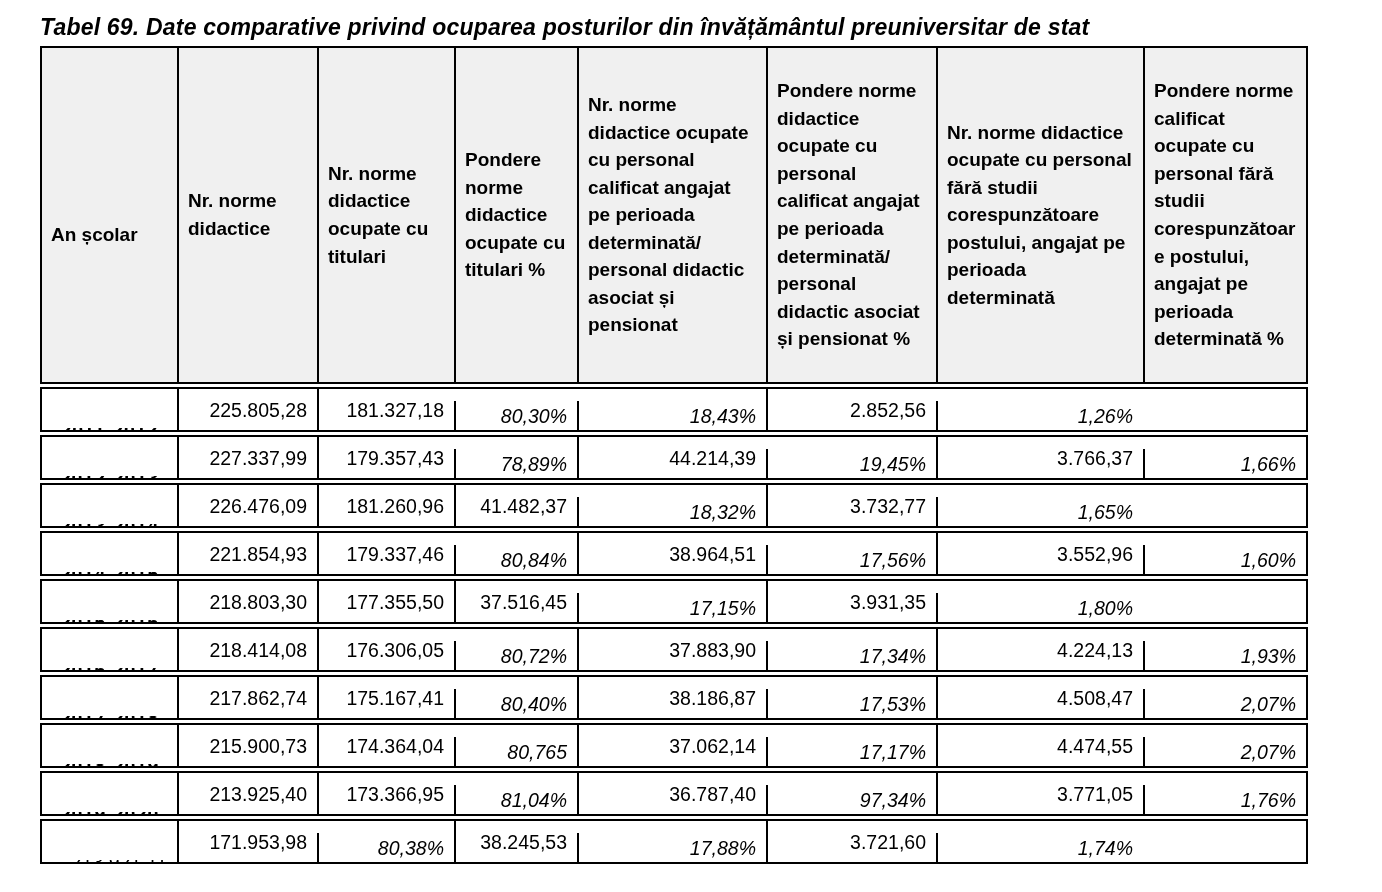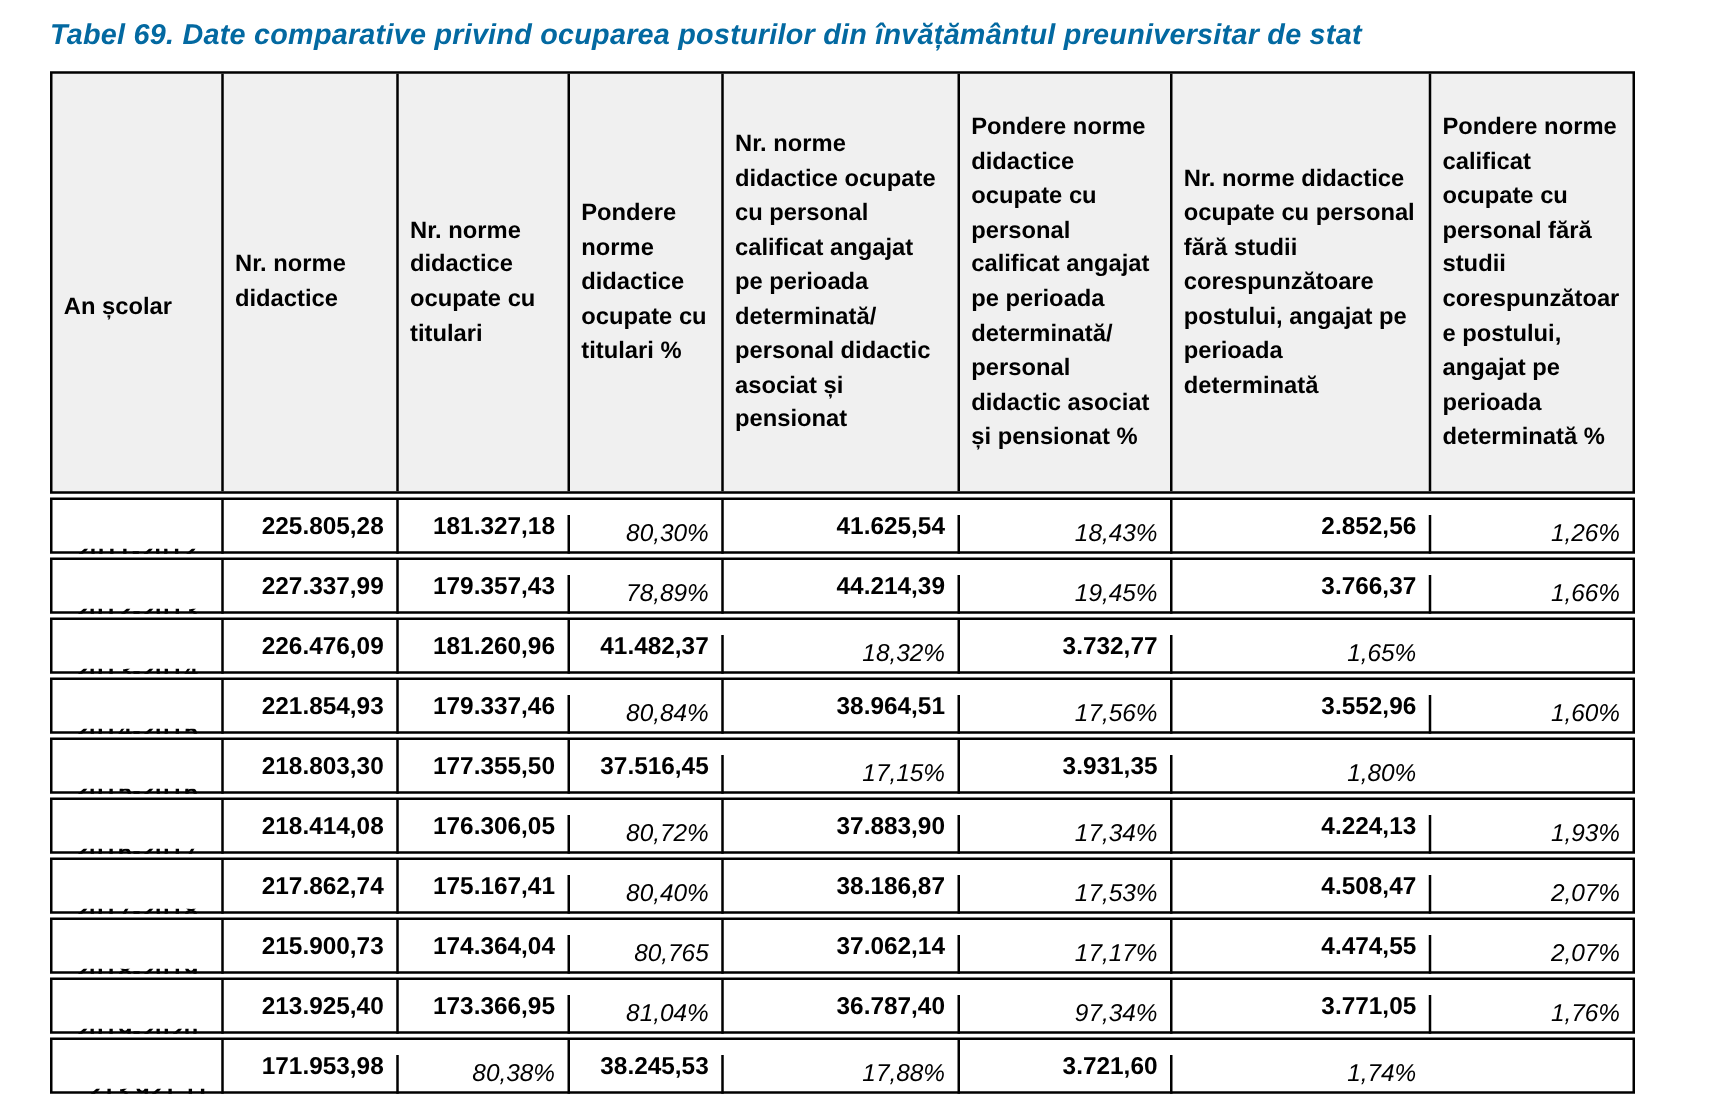--- a/index.html
+++ b/index.html
@@ -13,22 +13,22 @@
     width: 1382px;
     height: 892px;
     padding: 14px 0 0 40px;
     overflow: hidden;
   }
   .title {
     font-size: 23px;
     font-weight: bold;
     font-style: italic;
     letter-spacing: 0.2px;
-    color: #0369a1;
-    margin-bottom: 16px;
+    color: #000000;
+    margin-bottom: 5px;
     white-space: nowrap;
   }
   .tbl {
     width: 1268px;
   }
   .row {
     display: grid;
     grid-template-columns: 135px 140px 137px 123px 189px 170px 207px 1fr;
     border: 2px solid var(--border, #000);
     background: #ffffff;
@@ -55,21 +55,21 @@
     line-height: 1.45;
     padding: 6px 9px;
     word-break: break-word;
   }
   .dcell { font-size: 19.5px; padding: 2px 10px; }
   .year {
     font-weight: bold;
     justify-content: center;
     letter-spacing: 0.6px;
   }
-  .num { justify-content: flex-end; font-weight: bold; }
+  .num { justify-content: flex-end; }
   .pct { justify-content: flex-end; font-style: italic; margin-top: 12px; }
 </style>
 </head>
 <body>
 
 <div class="page">
   <div class="title">Tabel 69. Date comparative privind ocuparea posturilor din învățământul preuniversitar de stat</div>
 
   <div class="tbl">
     <div class="row header-row">
@@ -81,21 +81,20 @@
         <div class="cell hcell">Pondere norme didactice ocupate cu personal calificat angajat pe perioada determinată/ personal didactic asociat și pensionat %</div>
         <div class="cell hcell">Nr. norme didactice ocupate cu personal fără studii corespunzătoare postului, angajat pe perioada determinată</div>
         <div class="cell hcell">Pondere norme calificat ocupate cu personal fără studii corespunzătoare postului, angajat pe perioada determinată %</div>
       </div>
     <div>
         <div class="row data-row">
           <div class="cell dcell year">2011-2012</div>
           <div class="cell dcell num">225.805,28</div>
           <div class="cell dcell num">181.327,18</div>
           <div class="cell dcell pct">80,30%</div>
-          <div class="cell dcell num">41.625,54</div>
           <div class="cell dcell pct">18,43%</div>
           <div class="cell dcell num">2.852,56</div>
           <div class="cell dcell pct">1,26%</div>
         </div>
         <div class="row data-row">
           <div class="cell dcell year">2012-2013</div>
           <div class="cell dcell num">227.337,99</div>
           <div class="cell dcell num">179.357,43</div>
           <div class="cell dcell pct">78,89%</div>
           <div class="cell dcell num">44.214,39</div>

